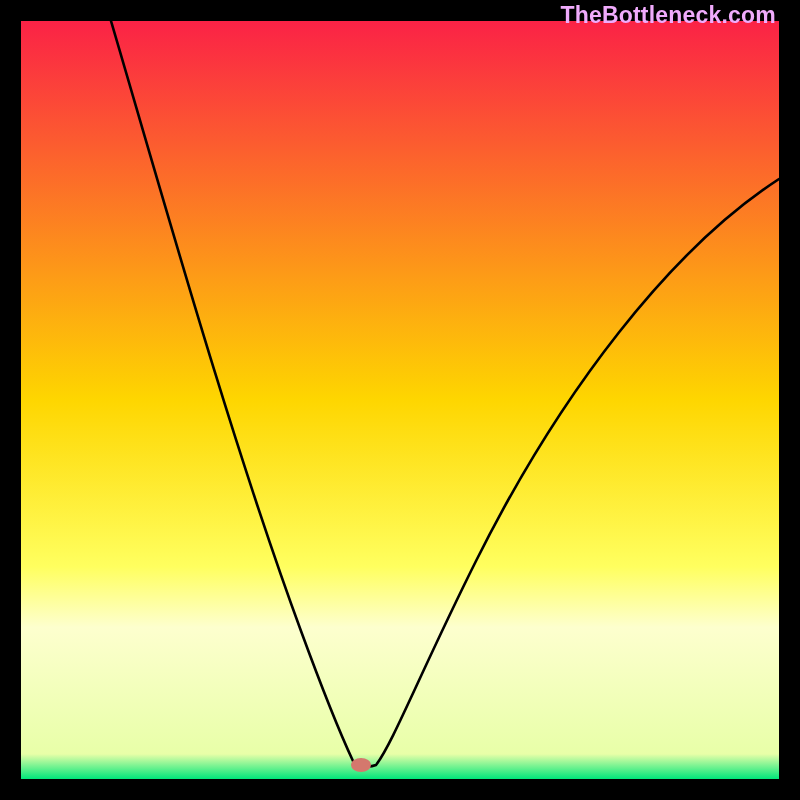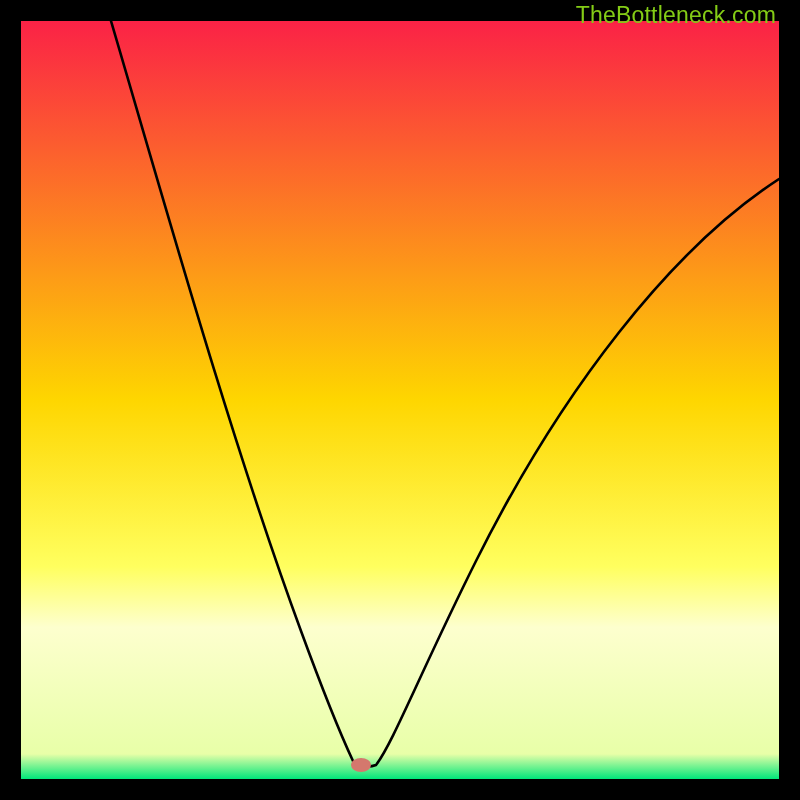--- a/index.html
+++ b/index.html
@@ -21,23 +21,23 @@
     position: absolute;
     left: 21px;
     top: 21px;
     width: 758px;
     height: 758px;
   }
   .watermark {
     position: absolute;
     top: 2px;
     right: 24px;
-    color: #84cc16;
+    color: #f0abfc;
     font-size: 23px;
-    font-weight: 400;
+    font-weight: 700;
     letter-spacing: 0.2px;
   }
 </style>
 </head>
 <body>
 
 <div class="frame">
   <svg class="plot" viewBox="0 0 758 758" preserveAspectRatio="none">
     <defs>
       <linearGradient id="bg-grad" x1="0" y1="0" x2="0" y2="1">

